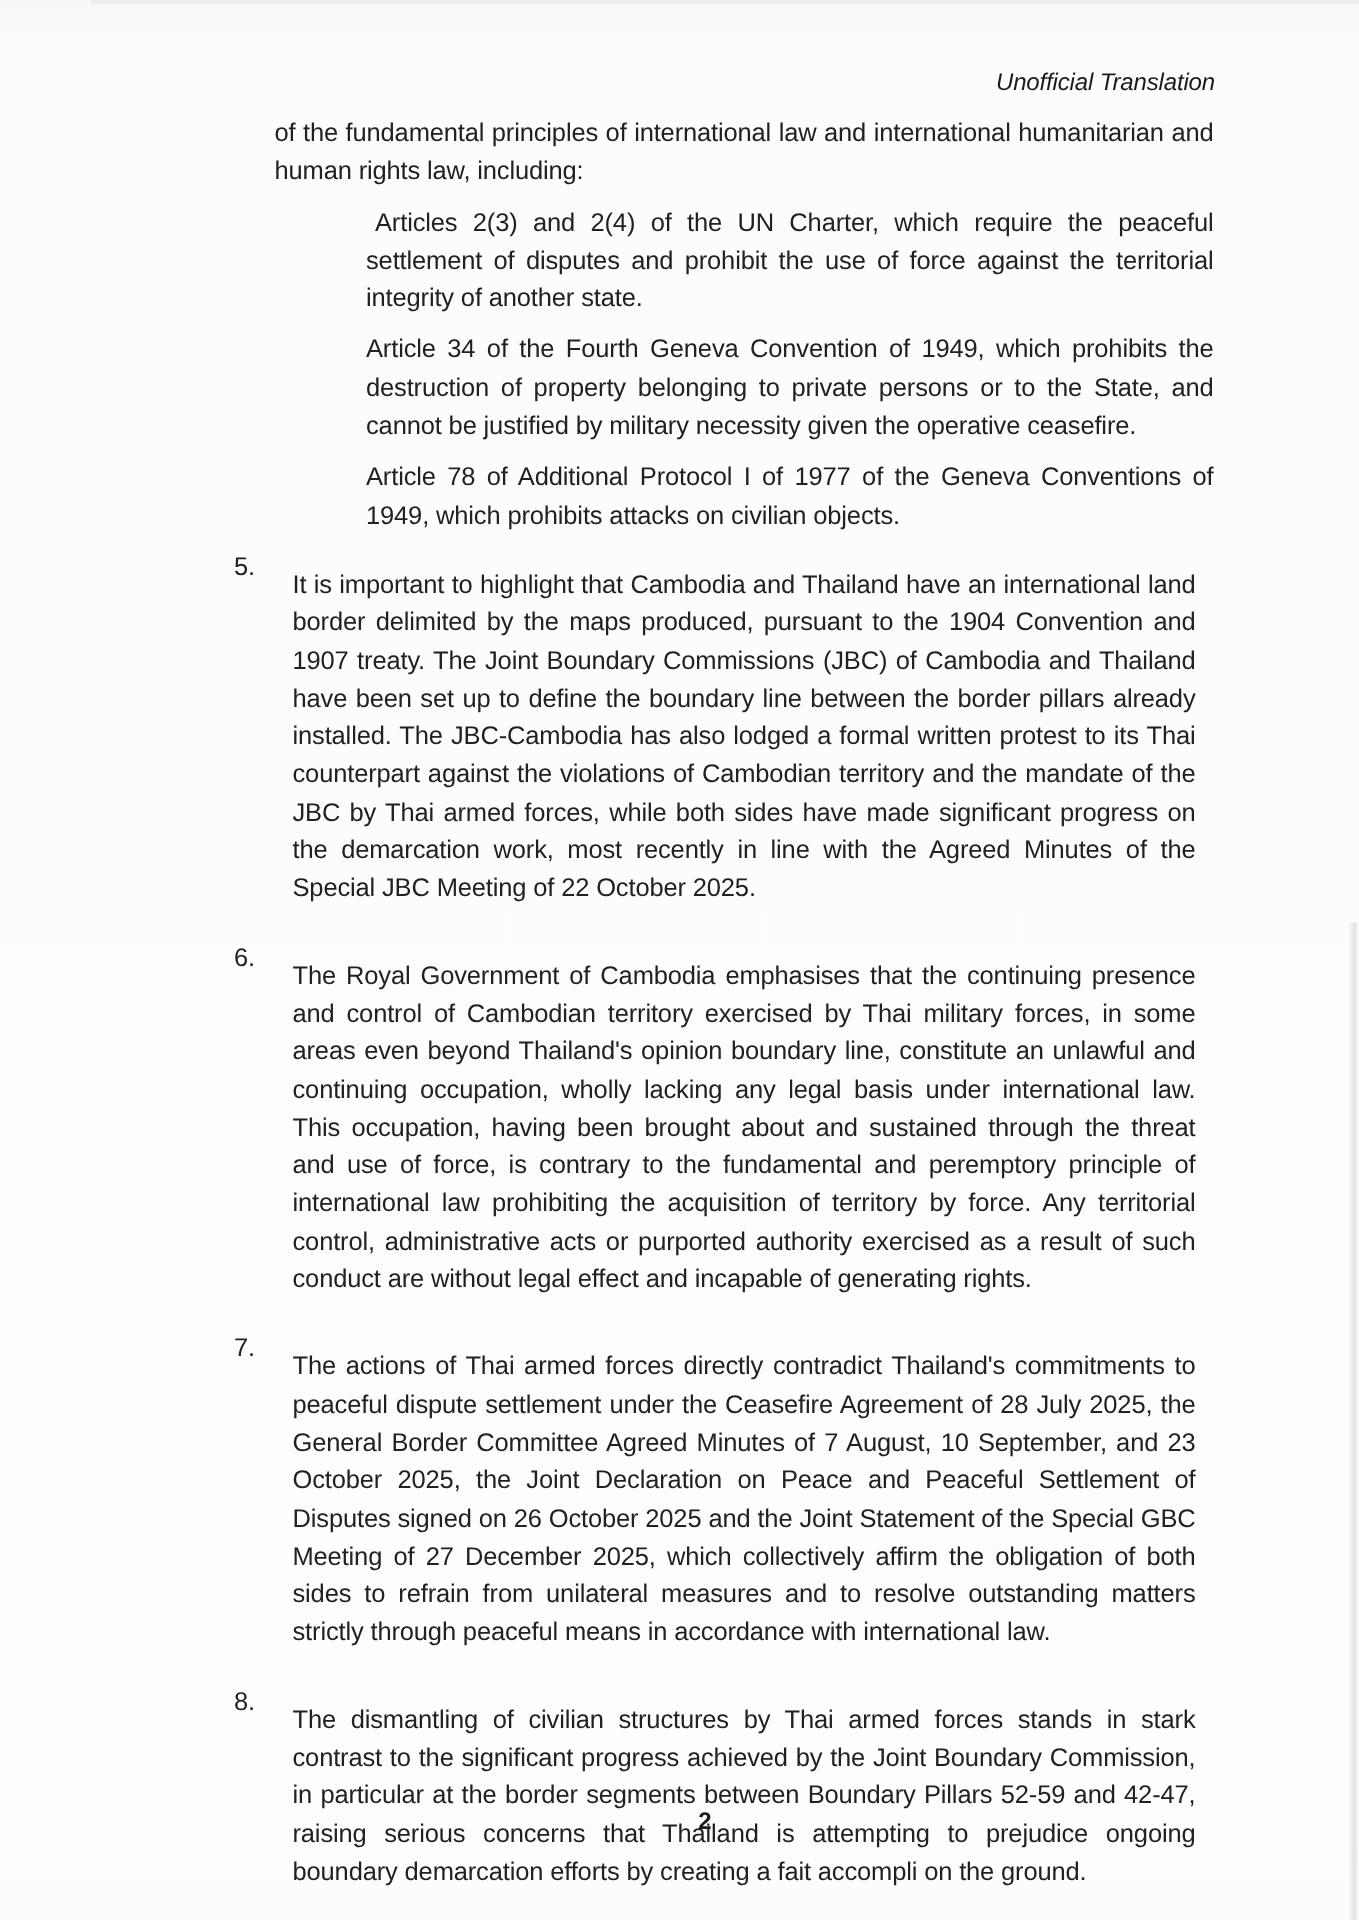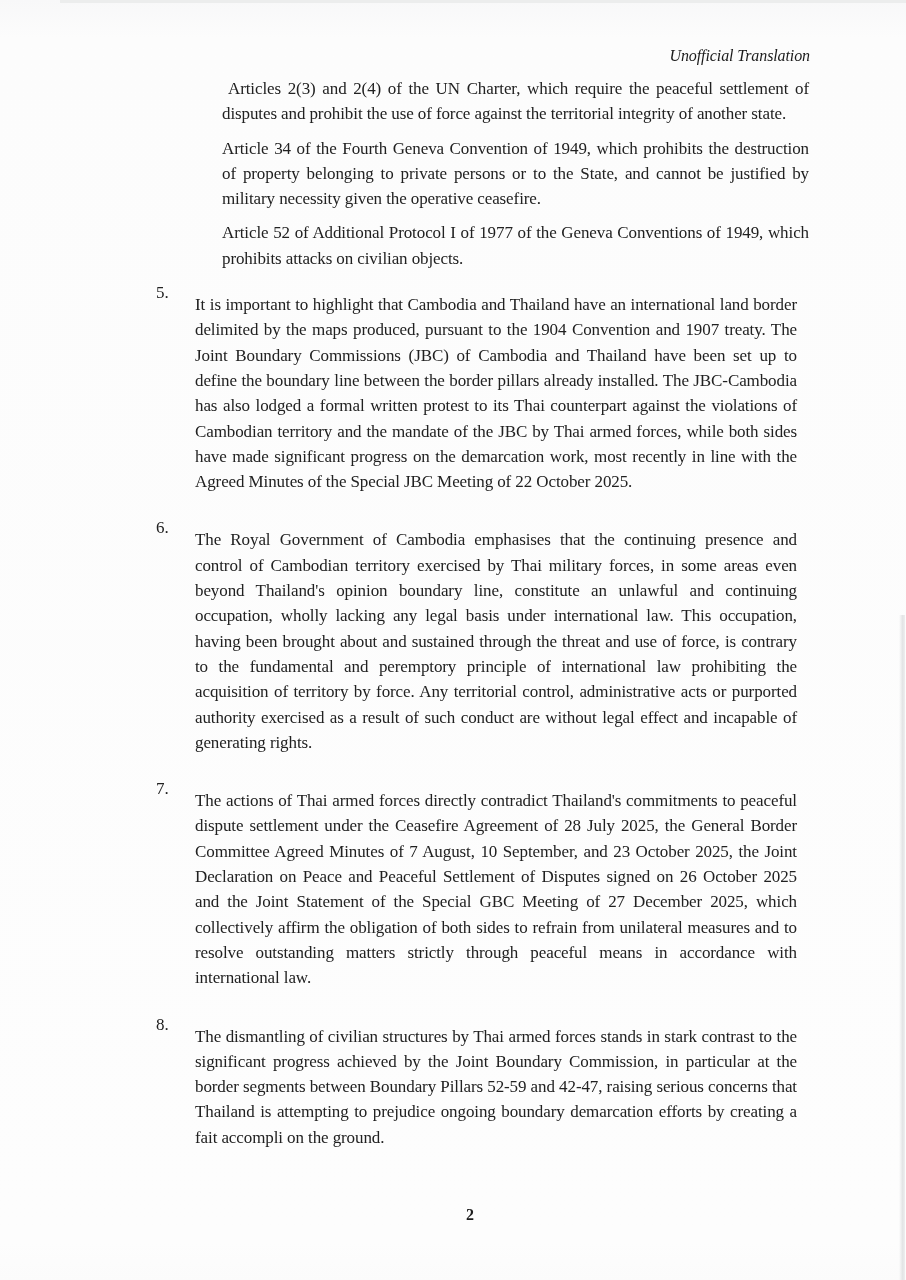--- a/index.html
+++ b/index.html
@@ -3,21 +3,21 @@
 <meta charset="utf-8">
 <style>
   html, body { margin: 0; padding: 0; }
   body { background: #ffffff; }
 
   .page {
     position: relative;
     width: 906px;
     height: 1280px;
     background: linear-gradient(180deg, #f8f8f9 0%, #fcfcfc 3%, #fdfdfd 97%, #fbfbfb 100%);
-    font-family: Liberation Serif, serif;
+    font-family: Liberation Sans, sans-serif;
     color: #212121;
     overflow: hidden;
   }
 
   
   .scan-top {
     position: absolute;
     left: 60px; right: 0; top: 0;
     height: 3px;
     background: #eceded;
@@ -49,21 +49,21 @@
     font-size: 17px;
     line-height: 25.3px;
     text-align: justify;
     letter-spacing: -0.1px;
   }
 
   .content p { margin: 0 0 9px 0; }
 
   p.cont { margin-left: 27px; }
 
-  p.sub { margin-left: 66px; }
+  p.sub { margin-left: 88px; }
   p.sub.first { text-indent: 6px; }
 
   .item {
     display: flex;
     margin-bottom: 9px;
   }
   .item .num {
     flex: 0 0 27px;
     text-align: left;
   }
@@ -89,26 +89,27 @@
 
 <div class="page">
 
   <div class="scan-top"></div>
   <div class="scan-right"></div>
 
   <div class="header-note">Unofficial Translation</div>
 
   <div class="content">
 
+    <p class="cont">of the fundamental principles of international law and international humanitarian and human rights law, including:</p>
 
     <p class="sub first">Articles 2(3) and 2(4) of the UN Charter, which require the peaceful settlement of disputes and prohibit the use of force against the territorial integrity of another state.</p>
 
     <p class="sub">Article 34 of the Fourth Geneva Convention of 1949, which prohibits the destruction of property belonging to private persons or to the State, and cannot be justified by military necessity given the operative ceasefire.</p>
 
-    <p class="sub">Article 52 of Additional Protocol I of 1977 of the Geneva Conventions of 1949, which prohibits attacks on civilian objects.</p>
+    <p class="sub">Article 78 of Additional Protocol I of 1977 of the Geneva Conventions of 1949, which prohibits attacks on civilian objects.</p>
 
     <div class="item">
       <span class="num">5.</span>
       <p class="itext">It is important to highlight that Cambodia and Thailand have an international land border delimited by the maps produced, pursuant to the 1904 Convention and 1907 treaty. The Joint Boundary Commissions (JBC) of Cambodia and Thailand have been set up to define the boundary line between the border pillars already installed. The JBC-Cambodia has also lodged a formal written protest to its Thai counterpart against the violations of Cambodian territory and the mandate of the JBC by Thai armed forces, while both sides have made significant progress on the demarcation work, most recently in line with the Agreed Minutes of the Special JBC Meeting of 22 October 2025.</p>
     </div>
 
     <div class="item">
       <span class="num">6.</span>
       <p class="itext">The Royal Government of Cambodia emphasises that the continuing presence and control of Cambodian territory exercised by Thai military forces, in some areas even beyond Thailand's opinion boundary line, constitute an unlawful and continuing occupation, wholly lacking any legal basis under international law. This occupation, having been brought about and sustained through the threat and use of force, is contrary to the fundamental and peremptory principle of international law prohibiting the acquisition of territory by force. Any territorial control, administrative acts or purported authority exercised as a result of such conduct are without legal effect and incapable of generating rights.</p>
     </div>

